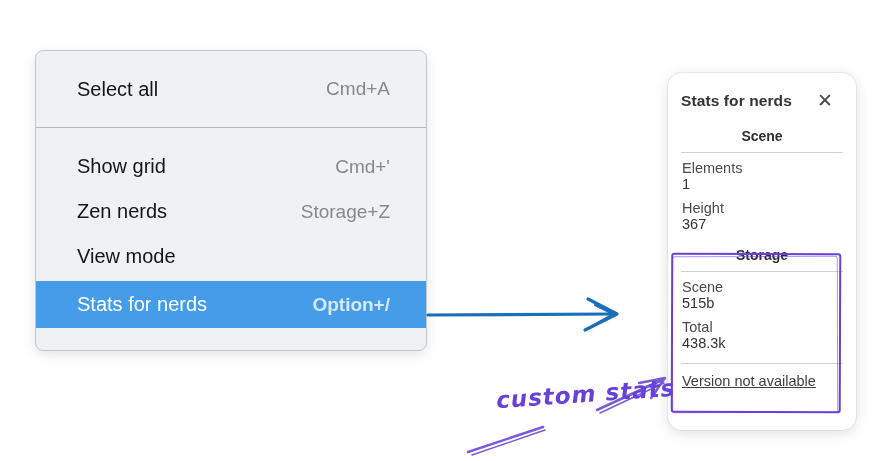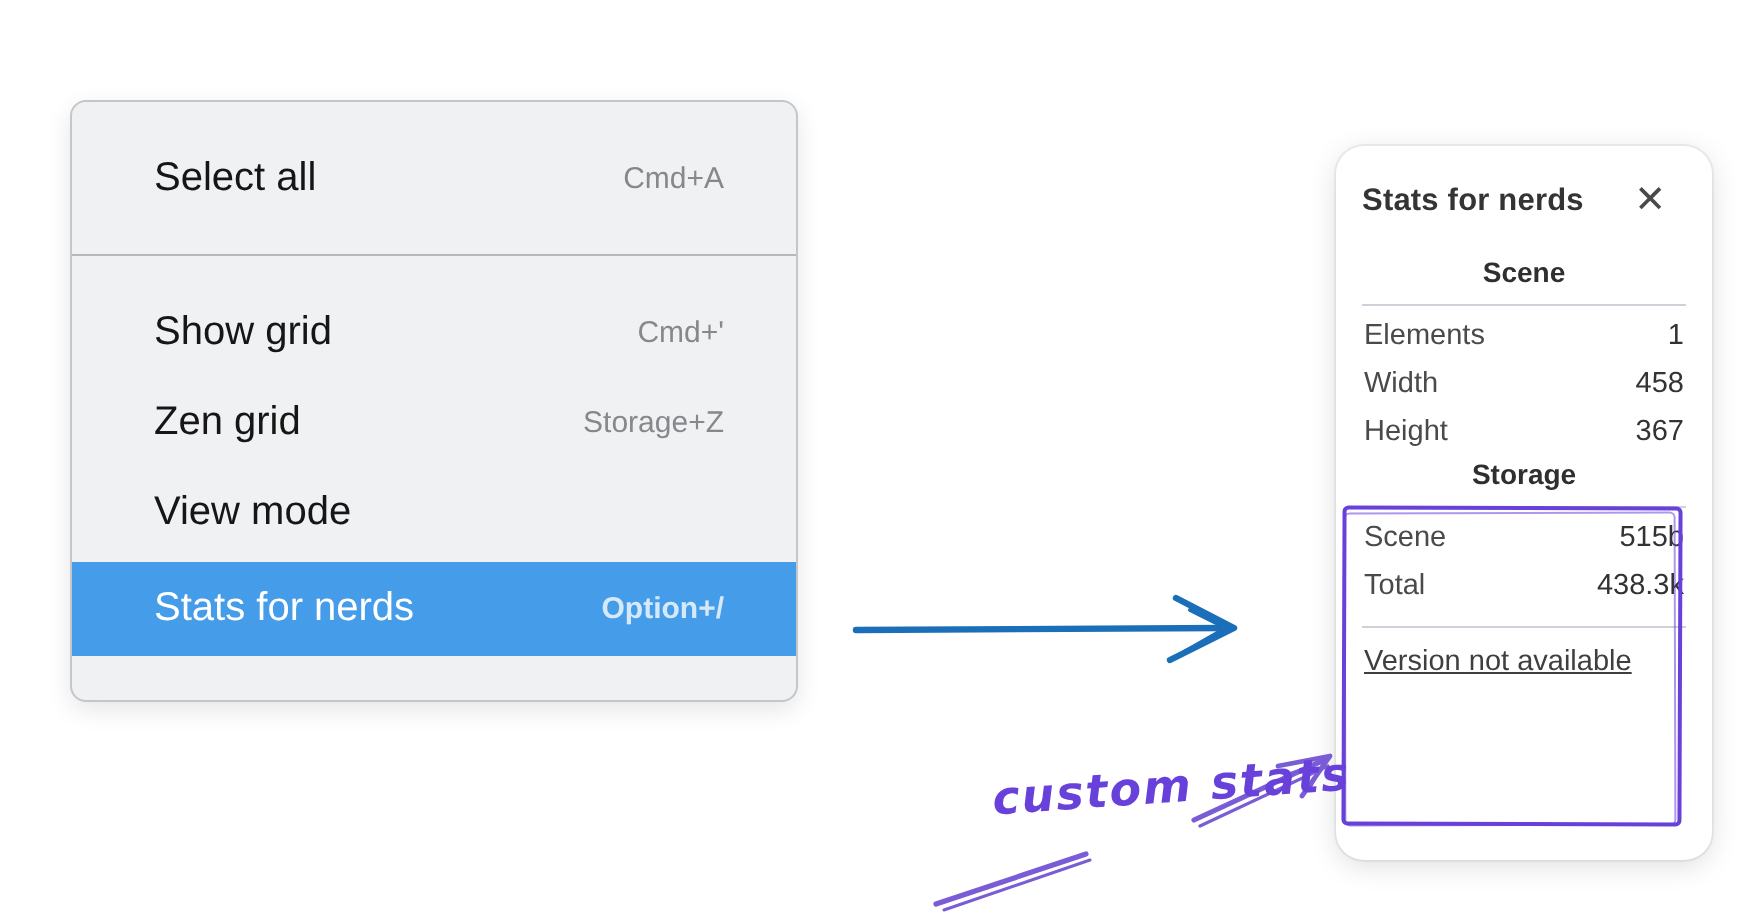--- a/index.html
+++ b/index.html
@@ -12,34 +12,34 @@
   html,body{width:873px;height:461px;}
   body{
     position:relative;
     background:#ffffff;
     font-family:"Liberation Sans", sans-serif;
     overflow:hidden;
   }
 
   
   .context-menu{
-    position:absolute; left:35px; top:50px; width:364px; height:301px;
+    position:absolute; left:35px; top:50px; width:392px; height:301px;
     background:#f0f1f3;
     border:1.5px solid #c3c7cb;
     border-radius:8px;
     box-shadow:0 4px 12px rgba(0,0,0,.10);
     overflow:hidden;
   }
   .menu-row{
     display:flex; justify-content:space-between; align-items:center;
     padding:0 36px 0 41px;
     font-size:20px; color:#161616;
     cursor:default;
   }
-  .menu-row .shortcut{color:#86888c; font-size:15px;}
+  .menu-row .shortcut{color:#86888c; font-size:19px;}
   .row-select-all{height:76px;}
   .menu-separator{border-top:1.5px solid #b3b8be;}
   .menu-group2{padding-top:16px;}
   .menu-group2 .menu-row{height:45px;}
   .menu-row.highlighted{
     height:47px; margin-top:2px;
     background:var(--highlight-blue);
     color:#ffffff;
   }
   .menu-row.highlighted .shortcut{color:rgba(255,255,255,.78);font-weight:bold;}
@@ -54,24 +54,24 @@
     font-size:14.5px; color:#444;
   }
   .panel-header{display:flex; justify-content:space-between; align-items:center; padding-left:2px; margin-bottom:16px;}
   .panel-title{font-weight:bold; font-size:15.5px; color:#343434; letter-spacing:.1px;}
   .close-button{
     border:none; background:none; font-size:19px; line-height:1;
     color:#4a4a4a; cursor:pointer; padding:2px 4px; margin-right:8px;
   }
   .section-header{text-align:center; font-weight:bold; font-size:14px; color:#2f2f2f;}
   .divider{border:none; border-top:1px solid #cdd2d8; margin:8px 2px 3px 2px;}
-  .stat-row{display:flex; justify-content:space-between; padding:4px 3px;}
+  .stat-row{display:flex; justify-content:space-between; padding:4px 3px;flex-direction:column;}
   .stat-label{color:#4a4a4a;}
   .stat-value{color:#333;}
-  .mt{margin-top:1px;}
+  .mt{margin-top:11px;}
   .version-note{padding:6px 3px 0 3px; color:#3f3f3f; white-space:nowrap;text-decoration:underline;}
 
   
   .storage-highlight-rect{
     position:absolute; left:671px; top:253px; width:170px; height:160px;
     border:2px solid var(--annotation-violet);
     border-radius:3px;
     transform:rotate(.2deg);
     pointer-events:none;
   }
@@ -105,21 +105,21 @@
     <span>Select all</span>
     <span class="shortcut">Cmd+A</span>
   </div>
   <div class="menu-separator"></div>
   <div class="menu-group2">
     <div class="menu-row">
       <span>Show grid</span>
       <span class="shortcut">Cmd+'</span>
     </div>
     <div class="menu-row">
-      <span>Zen grid</span>
+      <span>Zen nerds</span>
       <span class="shortcut">Storage+Z</span>
     </div>
     <div class="menu-row">
       <span>View mode</span>
     </div>
     <div class="menu-row highlighted">
       <span>Stats for nerds</span>
       <span class="shortcut">Option+/</span>
     </div>
   </div>
@@ -129,24 +129,20 @@
   <div class="panel-header">
     <span class="panel-title">Stats for nerds</span>
     <button class="close-button"><span>✕</span></button>
   </div>
 
   <div class="section-header">Scene</div>
   <hr class="divider">
   <div class="stat-row">
     <span class="stat-label">Elements</span>
     <span class="stat-value">1</span>
-  </div>
-  <div class="stat-row">
-    <span class="stat-label">Width</span>
-    <span class="stat-value">458</span>
   </div>
   <div class="stat-row">
     <span class="stat-label">Height</span>
     <span class="stat-value">367</span>
   </div>
 
   <div class="section-header mt">Storage</div>
   <hr class="divider">
   <div class="stat-row">
     <span class="stat-label">Scene</span>

